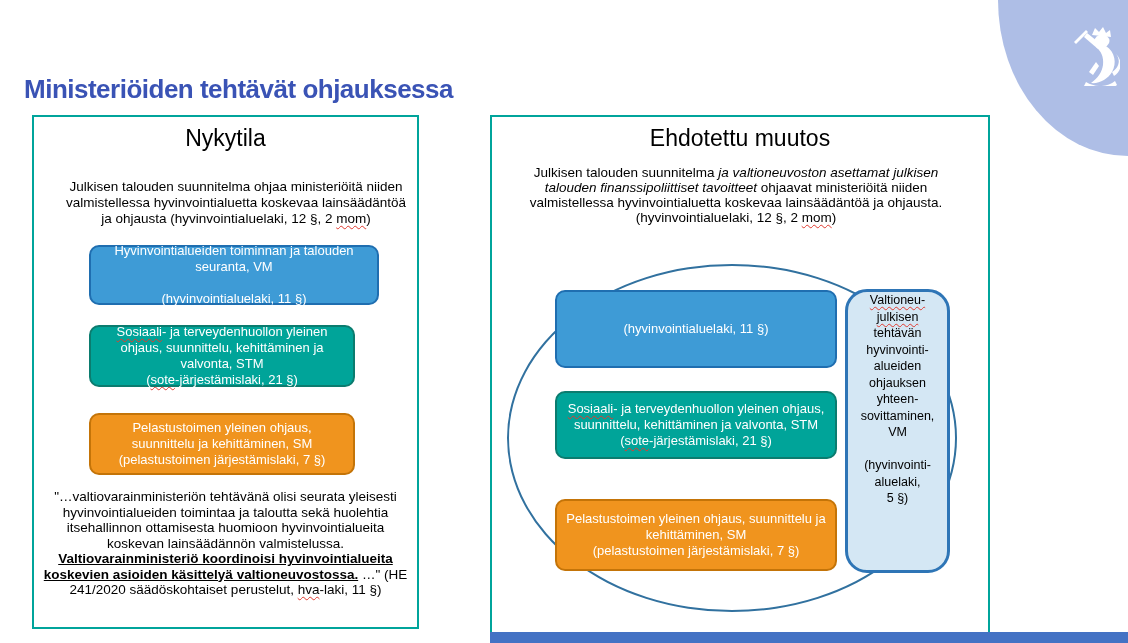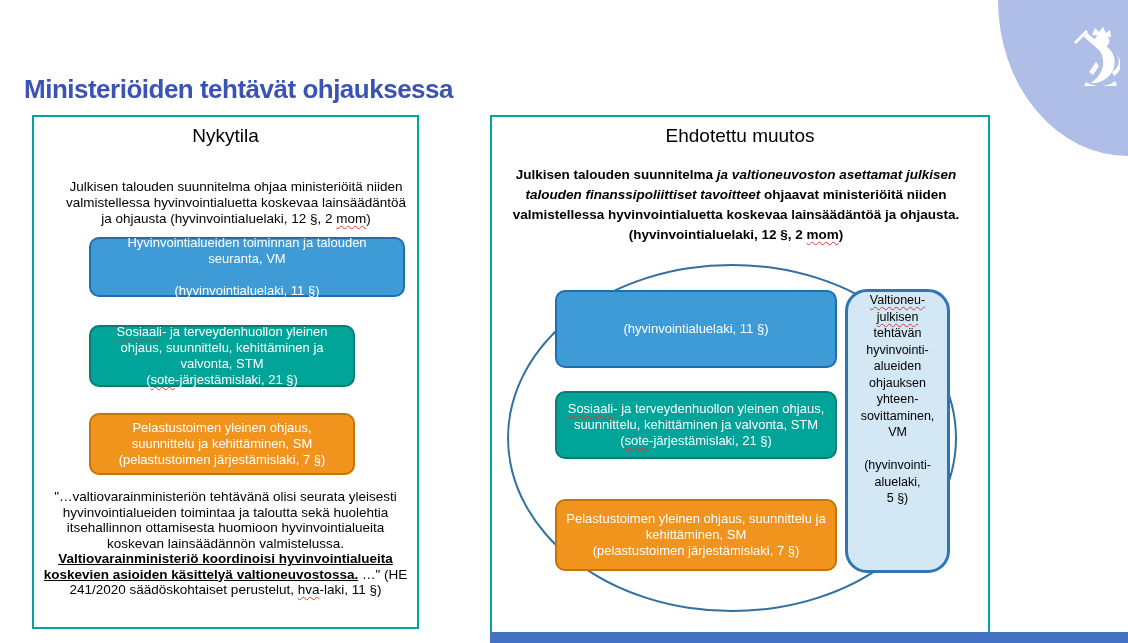--- a/index.html
+++ b/index.html
@@ -16,35 +16,35 @@
          font-family:"Liberation Sans","DejaVu Sans",sans-serif;color:#000;}
   .title{position:absolute;left:24px;top:42px;font-size:26px;font-weight:bold;color:var(--title);letter-spacing:-0.5px;margin-top:32px;}
   
   .wedge{position:absolute;top:0;right:0;width:130px;height:156px;background:var(--wedge);
          border-bottom-left-radius:100% 100%;}
   .lion{position:absolute;top:26px;right:8px;width:48px;height:60px;}
   
   .panel{position:absolute;top:115px;background:#fff;border:2px solid var(--panel-border);}
   .panel-left{left:32px;width:387px;height:514px;}
   .panel-right{left:490px;width:500px;height:636px;}
-  .panel-heading{position:absolute;top:8px;left:0;right:0;text-align:center;font-size:19px;}
+  .panel-heading{position:absolute;top:8px;left:0;right:0;text-align:center;font-size:23px;}
   .intro{position:absolute;text-align:center;font-size:13.5px;line-height:16px;}
   .panel-left .intro{top:62px;left:12px;right:10px;margin-left:19px;}
-  .panel-right .intro{top:48px;left:14px;right:22px;line-height:20px;font-weight:bold;}
+  .panel-right .intro{top:48px;left:14px;right:22px;line-height:15px;}
   .it{font-style:italic;}
   .sq{text-decoration:underline;text-decoration-style:wavy;text-decoration-color:#E03A2F;
       text-decoration-thickness:1px;text-underline-offset:2px;text-decoration-skip-ink:none;}
   .bu{font-weight:bold;text-decoration:underline;}
   
   .box{position:absolute;border-radius:10px;color:#fff;font-size:13px;line-height:16px;text-align:center;
        display:flex;flex-direction:column;justify-content:center;padding:4px 9px;}
   .box.blue{background:var(--box-blue);border:2.5px solid var(--box-blue-border);}
   .box.teal{background:var(--box-teal);border:2.5px solid var(--box-teal-border);}
   .box.orange{background:var(--box-orange);border:2.5px solid var(--box-orange-border);}
-  .lp-box1{left:55px;top:120px;width:316px;height:60px;gap:16px;}
+  .lp-box1{left:55px;top:128px;width:290px;height:60px;gap:16px;}
   .lp-box2{left:55px;top:208px;width:266px;height:62px;}
   .lp-box3{left:55px;top:296px;width:266px;height:62px;}
   .rp-box1{left:63px;top:173px;width:282px;height:78px;}
   .rp-box2{left:63px;top:274px;width:282px;height:68px;}
   .rp-box3{left:63px;top:382px;width:282px;height:72px;}
   .quote{position:absolute;top:372px;left:7px;right:7px;text-align:center;font-size:13.5px;line-height:15.5px;}
   
   .ellipse{position:absolute;left:15px;top:147px;width:450px;height:348px;border:2.5px solid var(--ellipse);
            border-radius:50%;}
   .box,.sidebox{z-index:2;}

